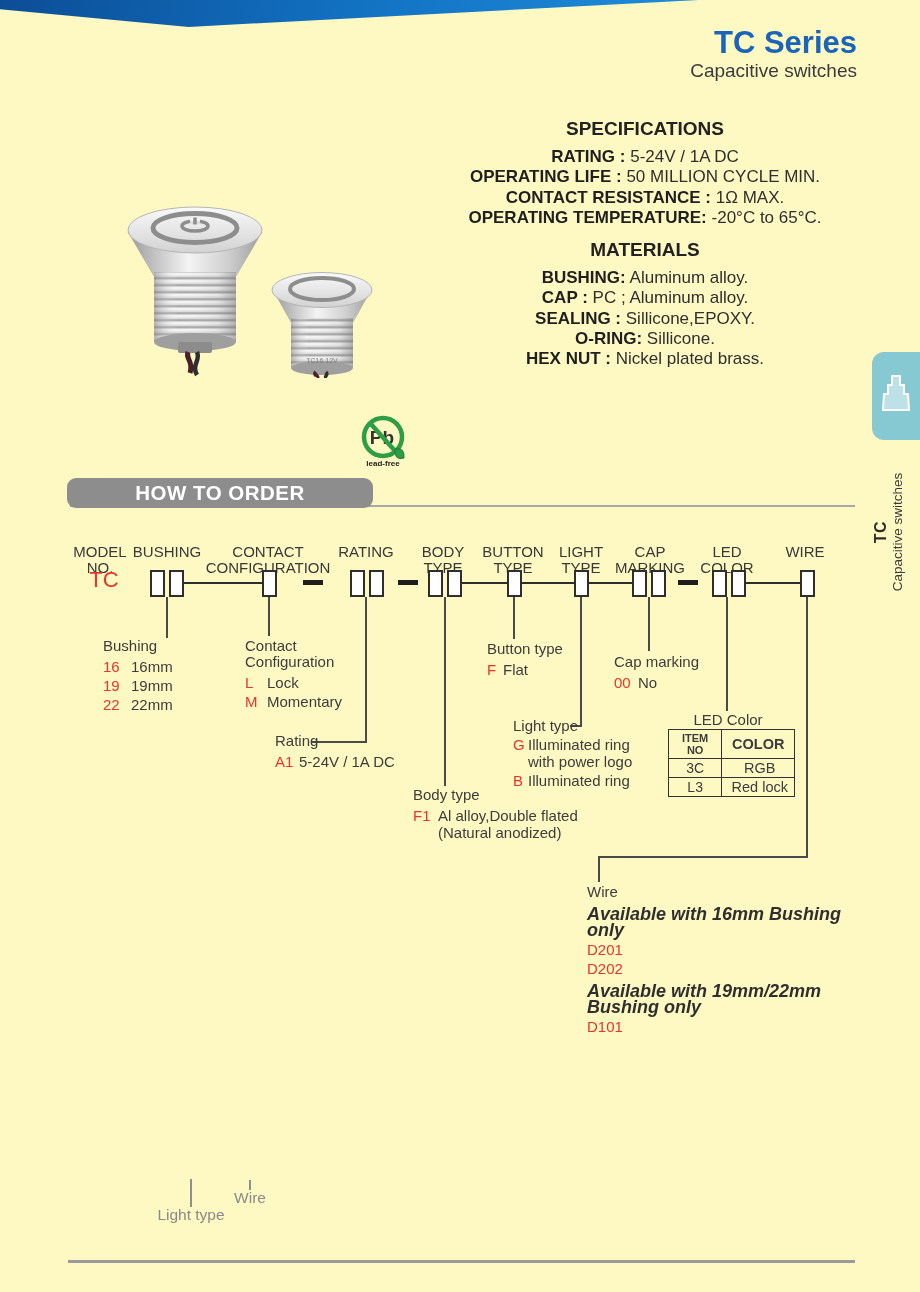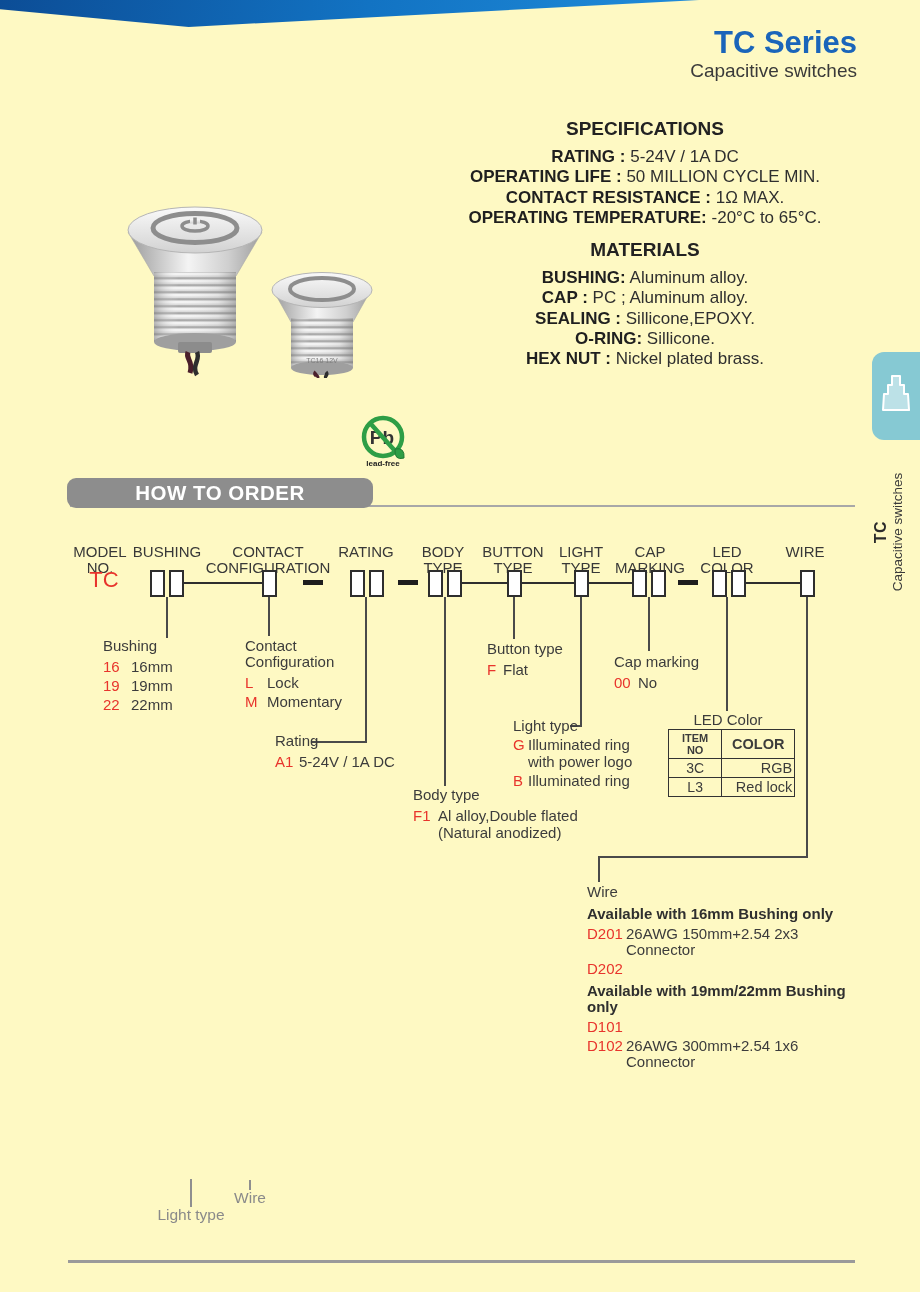--- a/index.html
+++ b/index.html
@@ -52,24 +52,24 @@
   .opt{display:flex;margin-top:3px;}
   .opt .code{color:#e8342c;flex:0 0 auto;}
 
   
   .led-title{left:668px;top:711px;width:120px;text-align:center;font-size:15px;color:#3c3c3c;}
   .led-table{left:668px;top:729px;border-collapse:collapse;}
   .led-table td,.led-table th{border:1.8px solid #333;box-sizing:border-box;}
   .led-table th.c1{width:47px;font-size:11px;font-weight:bold;text-align:center;padding:2px 13px;}
   .led-table th.c2{width:73px;font-size:14.5px;font-weight:bold;text-align:center;padding:1px 2px;}
   .led-table td.c1{font-size:14px;text-align:center;padding:0 2px;height:17px;}
-  .led-table td.c2{font-size:14.5px;text-align:right;padding:1px 2px 1px 5px;}
-
-  
-  .wire-head{font-size:15px;font-weight:bold;color:#2f2f2f;}
+  .led-table td.c2{font-size:14.5px;text-align:center;padding:1px 2px 1px 5px;}
+
+  
+  .wire-head{font-size:18px;font-weight:bold;color:#2f2f2f;font-style:italic;}
   .wopt{display:flex;font-size:15px;}
   .wopt .code{color:#e8342c;width:39px;flex:0 0 auto;}
 
   
   .example{left:103px;top:1122px;color:#8a8a8a;font-size:15.5px;line-height:19.5px;}
   .exbox{display:inline-block;width:11px;height:11px;border:1.2px solid #8a8a8a;
          vertical-align:-1px;margin:0 1px;}
   .exu{border-bottom:1.3px solid #8a8a8a;padding-bottom:1px;}
   .gline{background:#8f8f8f;}
 
@@ -326,34 +326,29 @@
     <div class="opt">
         <span class="code" style="width:25px;">F1</span>
         <span>Al alloy,Double flated</span>
       </div>
     <div style="margin-left:25px;margin-top:1px;">(Natural anodized)</div>
   </div>
 
   <div class="abs ann" style="left:587px;top:884px;width:280px;">
     <div>Wire</div>
     <div class="wire-head" style="margin-top:6px;">Available with 16mm Bushing only</div>
-    <div class="wopt" style="margin-top:4px;">
+    <div class="wopt" style="margin-top:4px;align-items:flex-end;">
         <span class="code">D201</span>
-        <span>26AWG 150mm+2.54 2x3 Connector</span>
       </div>
     <div class="wopt" style="margin-top:3px;">
         <span class="code">D202</span>
       </div>
     <div class="wire-head" style="margin-top:6px;">Available with 19mm/22mm Bushing only</div>
     <div class="wopt" style="margin-top:4px;">
         <span class="code">D101</span>
-      </div>
-    <div class="wopt" style="margin-top:3px;">
-        <span class="code">D102</span>
-        <span>26AWG 300mm+2.54 1x6 Connector</span>
       </div>
   </div>
 
   <div class="abs gline" style="left:190px;top:1179px;width:1.5px;height:28px;"></div>
   <div class="abs gline" style="left:249px;top:1180px;width:1.5px;height:10px;"></div>
   <div class="abs" style="left:222px;top:1189px;width:56px;text-align:center;color:#8a8a8a;font-size:15.5px;">Wire</div>
   <div class="abs" style="left:155px;top:1206px;width:72px;text-align:center;color:#8a8a8a;font-size:15.5px;">Light type</div>
 
   <div class="abs footer-line"></div>
 

